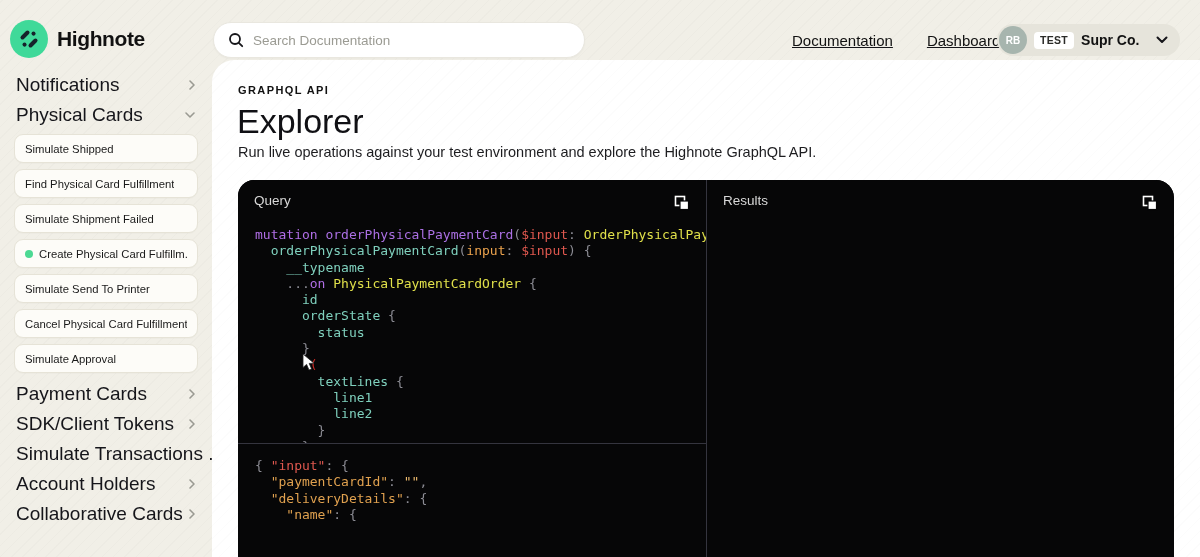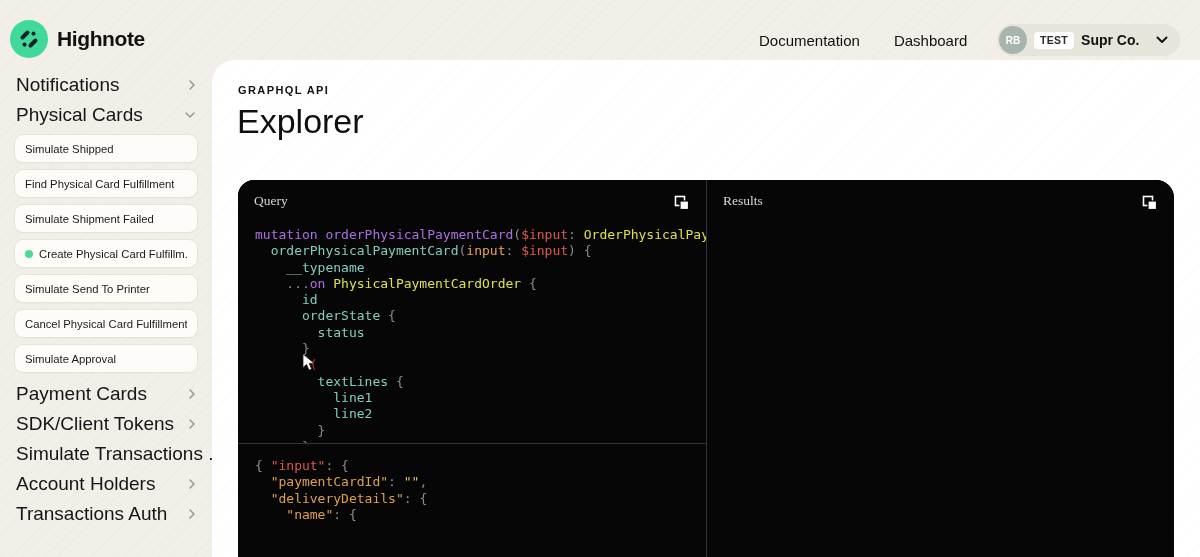--- a/index.html
+++ b/index.html
@@ -16,21 +16,21 @@
   .topbar { position:absolute; top:0; left:0; width:1200px; height:56px;margin-top:12px; }
   .brand { position:absolute; left:10px; top:8px; display:flex; align-items:center; gap:9px; }
   .brand-name { font-size:21px; font-weight:800; letter-spacing:-0.4px; color:#111; }
   .searchbar {
     position:absolute; left:213px; top:10px; width:372px; height:36px;
     background:#fff; border:1px solid #e9e7df; border-radius:18px;
     display:flex; align-items:center; gap:9px; padding:0 14px;
     box-shadow:0 1px 2px rgba(0,0,0,0.03);
   }
   .searchbar .ph { font-size:13.5px; color:#9b9b93; }
-  .topnav { position:absolute; top:0; height:56px; display:flex; align-items:center; gap:34px; left:759px; }
+  .topnav { position:absolute; top:0; height:56px; display:flex; align-items:center; gap:34px; left:792px;text-decoration:underline; }
   .topnav a { font-size:15px; font-weight:500; color:#111; text-decoration:none; cursor:pointer; }
   .account {
     position:absolute; left:997px; top:12px; height:32px; min-width:183px;
     background:#e6e4db; border-radius:16px; display:flex; align-items:center;
     padding:2px 12px 2px 2px; gap:7px; cursor:pointer;
   }
   .avatar { width:28px; height:28px; border-radius:50%; background:#a7b5ae; color:#fff;
     font-size:10px; font-weight:700; display:flex; align-items:center; justify-content:center; }
   .env-badge { background:#ffffff; border-radius:4px; padding:2.5px 6px; font-size:10.5px;
     font-weight:700; letter-spacing:0.3px; color:#2b2b28; }
@@ -67,21 +67,21 @@
   
   .panels { position:absolute; left:26px; top:120px; width:936px; height:400px;
     display:flex; border-radius:16px 18px 0 0; overflow:hidden; background:#060607; }
   .left-col { width:469px; display:flex; flex-direction:column; border-right:1px solid #34343e; }
   .right-col { flex:1; position:relative; }
   .panel { position:relative; background:#060607; }
   .panel-query { height:264px; border-bottom:1px solid #34343e; overflow:hidden; }
   .panel-vars { flex:1; overflow:hidden; }
   .panel-head { display:flex; align-items:flex-start; justify-content:space-between;
     padding:13px 14px 0 16px; }
-  .panel-title { font-size:13.5px; color:#d8d8d8;font-family:Liberation Serif, serif; }
+  .panel-title { font-size:13.5px; color:#d8d8d8; }
   .copy-btn { background:none; border:none; cursor:pointer; padding:2px; line-height:0; }
   .code { font-family:"DejaVu Sans Mono", monospace; font-size:13px; line-height:16.3px;
     white-space:pre; margin:14px 0 0 17px; overflow:hidden; }
 
   
   .cursor { position:absolute; left:64px; top:173px; pointer-events:none; }
 </style>
 </head>
 <body>
 
@@ -92,20 +92,27 @@
       <g stroke="#16222a" stroke-width="4" stroke-linecap="round">
         <line x1="12.5" y1="17.5" x2="17.5" y2="12.5"></line>
         <line x1="23.5" y1="13.5" x2="23.6" y2="13.6"></line>
         <line x1="20.5" y1="25.5" x2="25.5" y2="20.5"></line>
         <line x1="14.5" y1="24.5" x2="14.6" y2="24.6"></line>
       </g>
     </svg>
     <span class="brand-name">Highnote</span>
   </div>
 
+  <div class="searchbar">
+    <svg width="16" height="16" viewBox="0 0 16 16">
+      <circle cx="7" cy="7" r="5" fill="none" stroke="#16161a" stroke-width="1.8"></circle>
+      <line x1="10.8" y1="10.8" x2="14.2" y2="14.2" stroke="#16161a" stroke-width="1.8" stroke-linecap="round"></line>
+    </svg>
+    <span class="ph">Search Documentation</span>
+  </div>
 
   <div class="topnav">
     <a>Documentation</a>
     <a>Dashboard</a>
   </div>
 
   <div class="account">
     <span class="avatar">RB</span>
     <span class="env-badge">TEST</span>
     <span class="acct-name">Supr Co.</span>
@@ -172,30 +179,31 @@
         <polyline points="2,2 6,6 2,10" fill="none" stroke="#9a9a92" stroke-width="1.6" stroke-linecap="round" stroke-linejoin="round"></polyline>
       </svg>
   </div>
   <div class="side-section">
     <span class="lbl">Account Holders</span>
     <svg width="8" height="12" viewBox="0 0 8 12">
         <polyline points="2,2 6,6 2,10" fill="none" stroke="#9a9a92" stroke-width="1.6" stroke-linecap="round" stroke-linejoin="round"></polyline>
       </svg>
   </div>
   <div class="side-section">
-    <span class="lbl">Transactions Auth</span>
+    <span class="lbl">Collaborative Cards</span>
     <svg width="8" height="12" viewBox="0 0 8 12">
         <polyline points="2,2 6,6 2,10" fill="none" stroke="#9a9a92" stroke-width="1.6" stroke-linecap="round" stroke-linejoin="round"></polyline>
       </svg>
   </div>
 </div>
 
 <div class="main-card">
   <div class="eyebrow">GRAPHQL API</div>
   <h1 class="page-title">Explorer</h1>
+  <div class="page-desc">Run live operations against your test environment and explore the Highnote GraphQL API.</div>
 
   <div class="panels">
     <div class="left-col">
 
       <div class="panel panel-query">
         <div class="panel-head">
           <span class="panel-title">Query</span>
           <button class="copy-btn">
             <svg width="16" height="16" viewBox="0 0 16 16">
               <rect x="1.5" y="1.5" width="9" height="9" fill="none" stroke="#ffffff" stroke-width="1.6"></rect>

